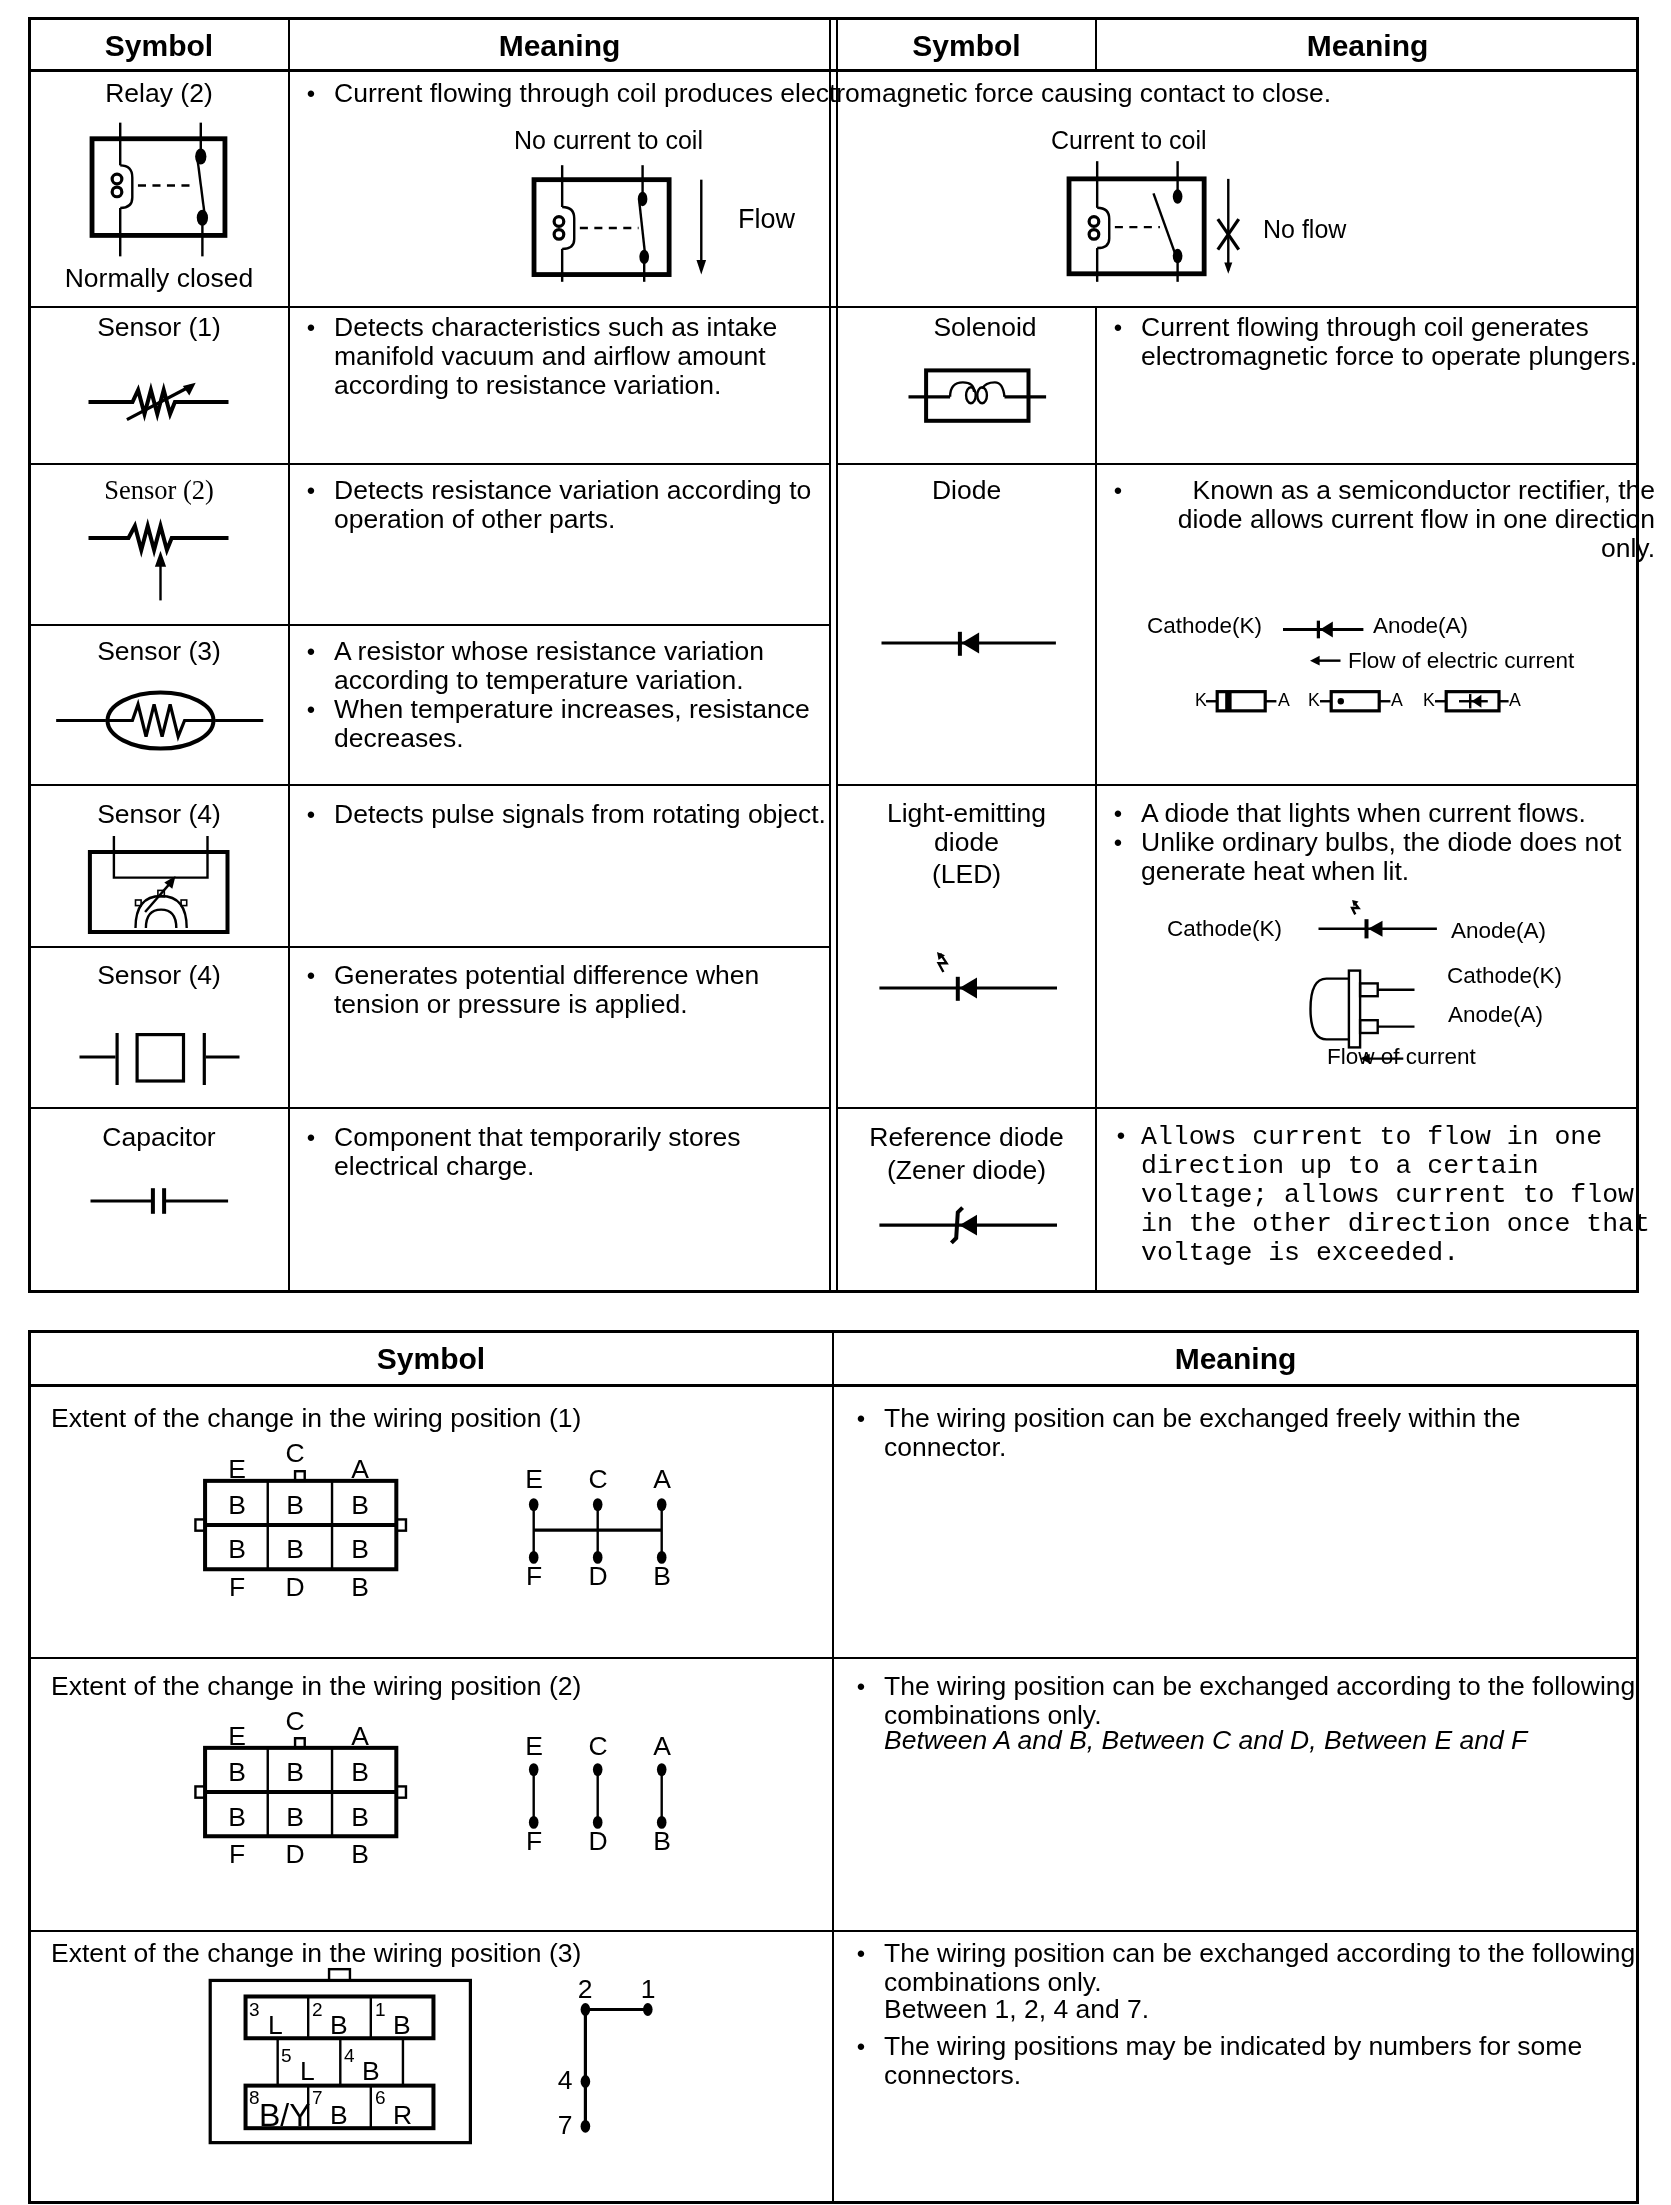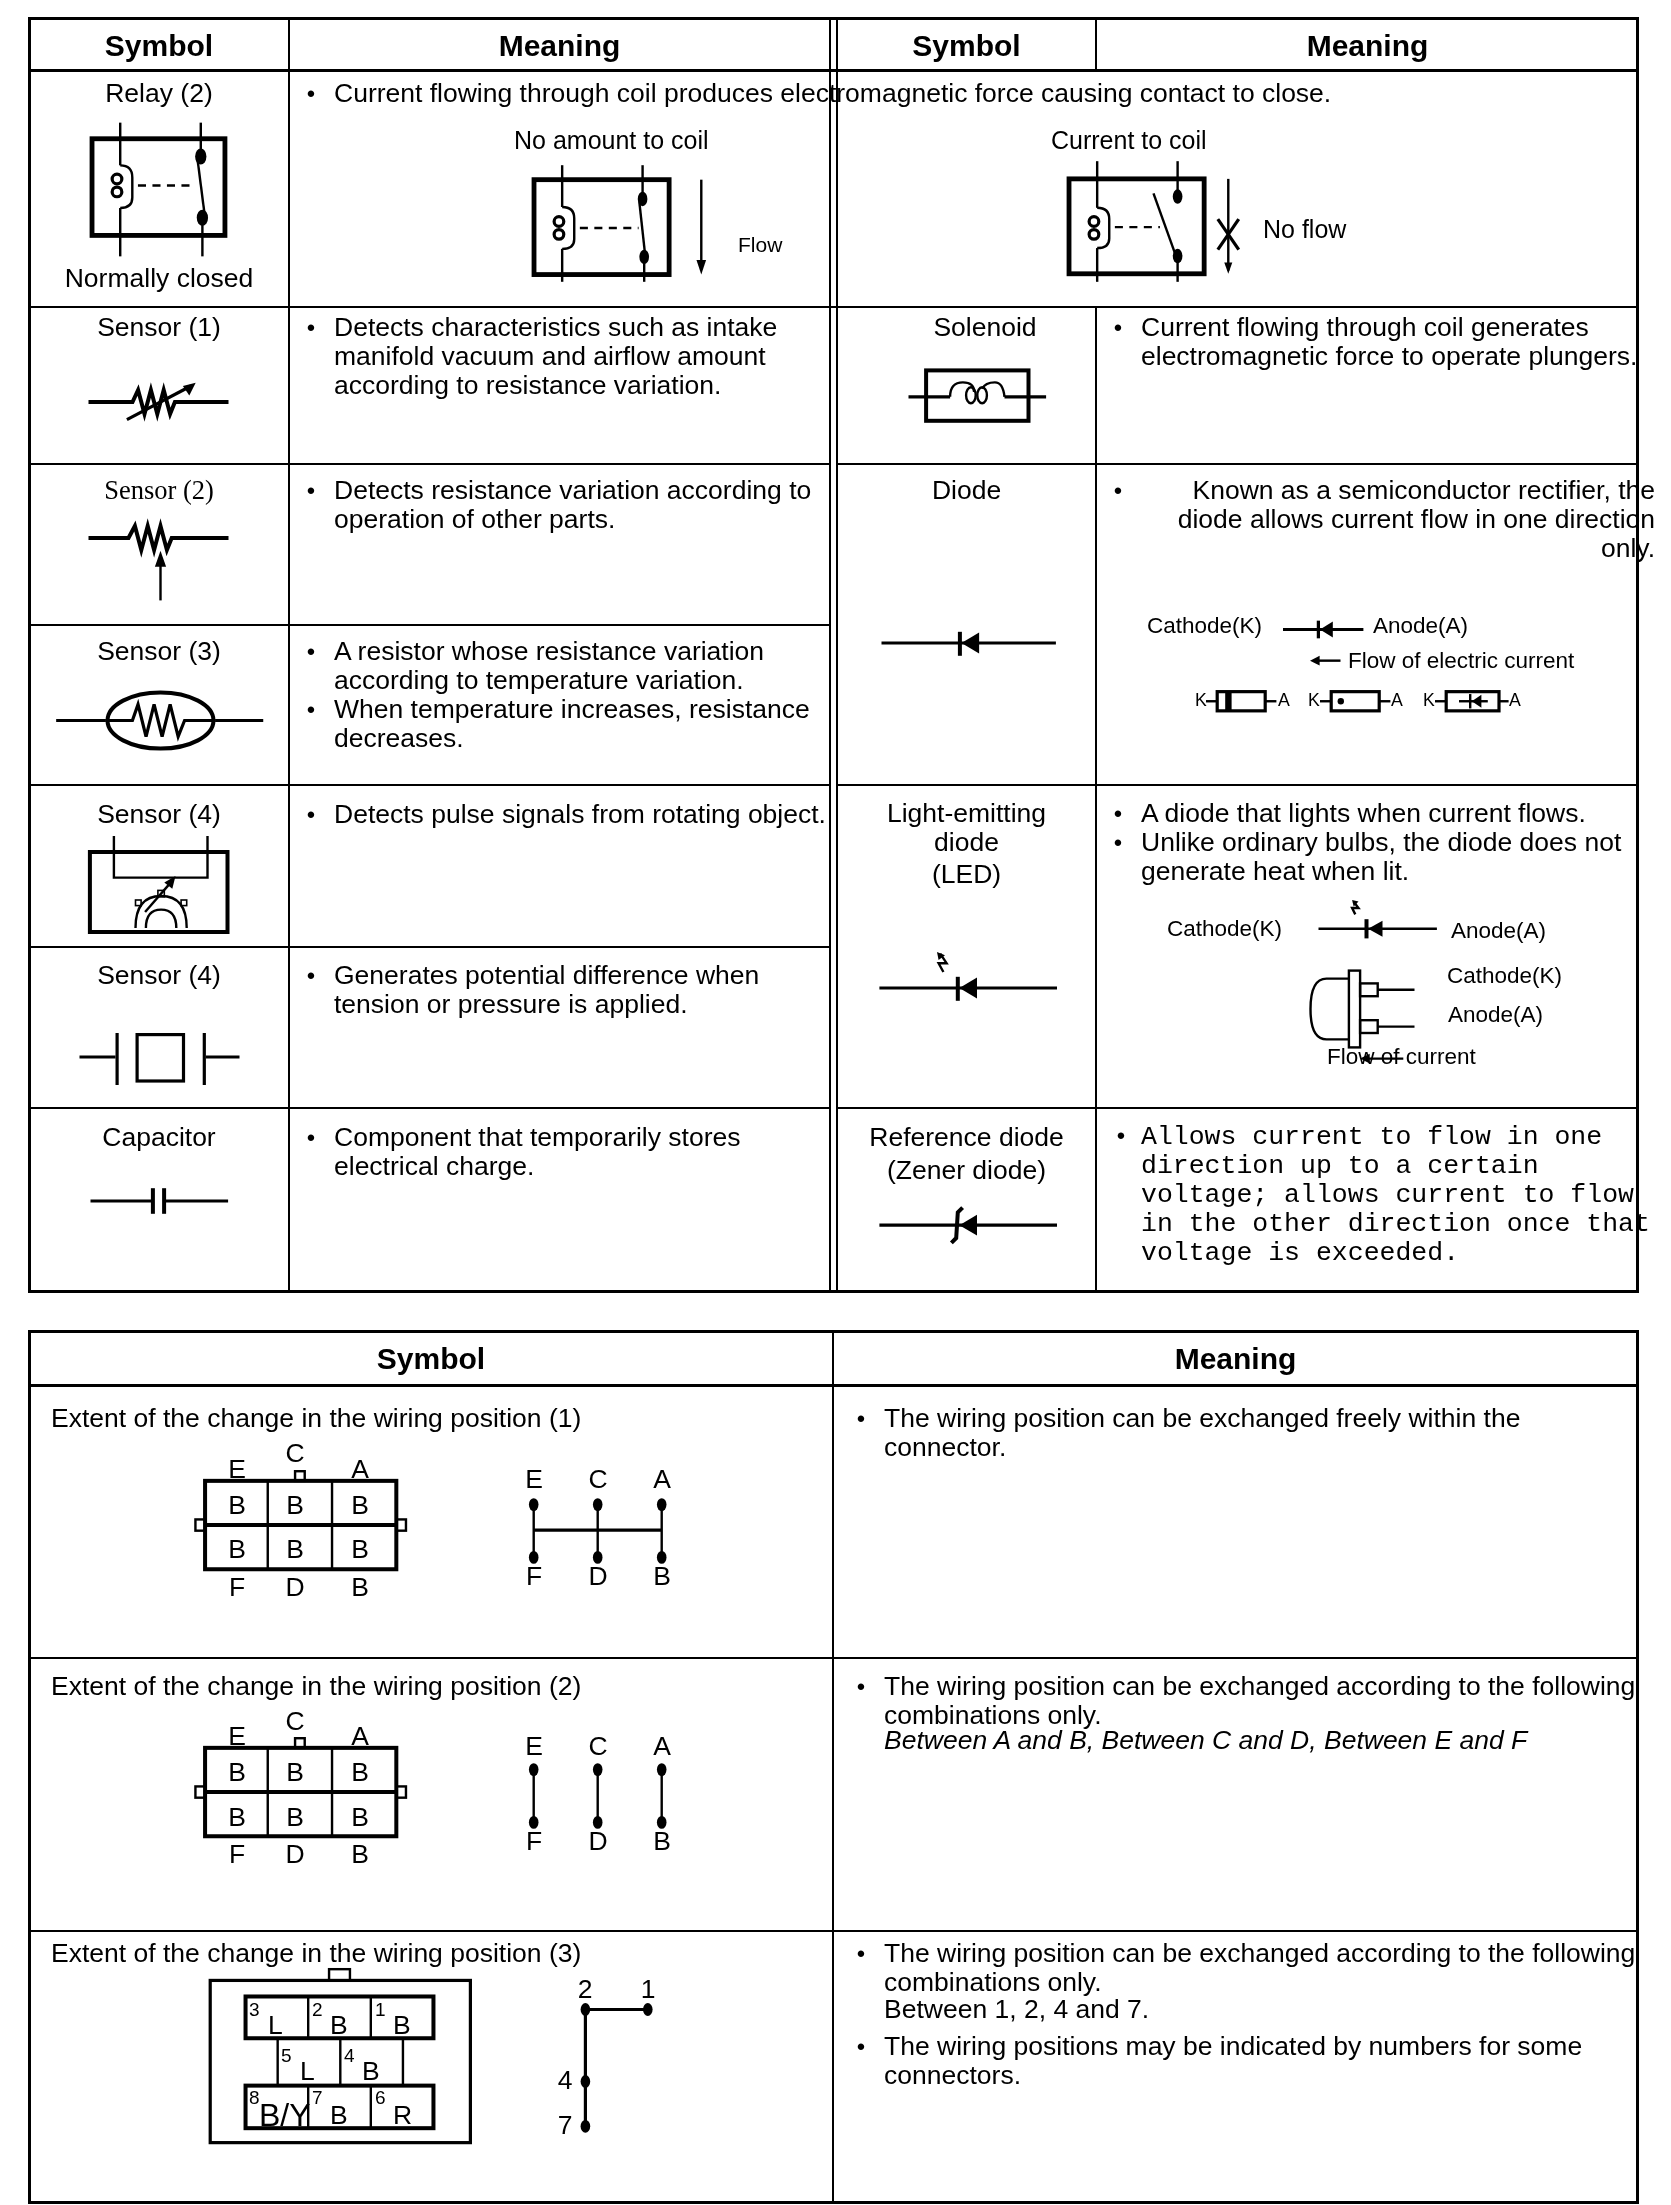--- a/index.html
+++ b/index.html
@@ -63,38 +63,38 @@
       <line x1="140" y1="2" x2="140" y2="38" stroke="#000" stroke-width="3"></line>
       <ellipse cx="140" cy="44" rx="7" ry="10" fill="#000"></ellipse>
       <line x1="136" y1="48" x2="145" y2="118" stroke="#000" stroke-width="3"></line>
       <ellipse cx="142" cy="120" rx="7" ry="10" fill="#000"></ellipse>
       <line x1="142" y1="125" x2="142" y2="168" stroke="#000" stroke-width="3"></line>
     </svg>
     <div class="name" style="left:30px;top:264px;width:258px;">Normally closed</div>
 
     <div class="bul" style="left:302px;top:79px;width:1318px;white-space:nowrap;">Current flowing through coil produces electromagnetic force causing contact to close.</div>
 
-    <div class="small" style="left:514px;top:128px;font-size:25px;">No amount to coil</div>
+    <div class="small" style="left:514px;top:128px;font-size:25px;">No current to coil</div>
     <svg style="left:530px;top:165px;" width="193" height="117" viewBox="0 0 240 145">
       <rect x="5" y="18" width="168" height="118" fill="none" stroke="#000" stroke-width="6"></rect>
       <line x1="40" y1="0" x2="40" y2="52" stroke="#000" stroke-width="3"></line>
       <path d="M40 52 Q55 52 55 66 L55 92 Q55 104 40 104" fill="none" stroke="#000" stroke-width="3"></path>
       <circle cx="36" cy="70" r="6" fill="none" stroke="#000" stroke-width="4"></circle>
       <circle cx="36" cy="86" r="6" fill="none" stroke="#000" stroke-width="4"></circle>
       <line x1="40" y1="104" x2="40" y2="145" stroke="#000" stroke-width="3"></line>
       <line x1="62" y1="78" x2="135" y2="78" stroke="#000" stroke-width="3" stroke-dasharray="10 8"></line>
       <line x1="140" y1="0" x2="140" y2="38" stroke="#000" stroke-width="3"></line>
       <ellipse cx="140" cy="42" rx="6" ry="9" fill="#000"></ellipse>
       <line x1="136" y1="46" x2="143" y2="110" stroke="#000" stroke-width="3"></line>
       <ellipse cx="142" cy="114" rx="6" ry="9" fill="#000"></ellipse>
       <line x1="142" y1="118" x2="142" y2="145" stroke="#000" stroke-width="3"></line>
       <line x1="213" y1="18" x2="213" y2="130" stroke="#000" stroke-width="3"></line>
       <polygon points="207,118 219,118 213,136" fill="#000"></polygon>
     </svg>
-    <div class="small" style="left:738px;top:233px;font-size:21px;">Flow</div>
+    <div class="small" style="left:738px;top:207px;font-size:27px;">Flow</div>
 
     <div class="small" style="left:1051px;top:128px;font-size:25px;">Current to coil</div>
     <svg style="left:1065px;top:161px;" width="185" height="121" viewBox="0 0 230 150">
       <rect x="5" y="22" width="168" height="118" fill="none" stroke="#000" stroke-width="6"></rect>
       <line x1="40" y1="0" x2="40" y2="58" stroke="#000" stroke-width="3"></line>
       <path d="M40 58 Q55 58 55 72 L55 96 Q55 108 40 108" fill="none" stroke="#000" stroke-width="3"></path>
       <circle cx="36" cy="75" r="6" fill="none" stroke="#000" stroke-width="4"></circle>
       <circle cx="36" cy="91" r="6" fill="none" stroke="#000" stroke-width="4"></circle>
       <line x1="40" y1="108" x2="40" y2="150" stroke="#000" stroke-width="3"></line>
       <line x1="62" y1="82" x2="118" y2="82" stroke="#000" stroke-width="3" stroke-dasharray="10 8"></line>

